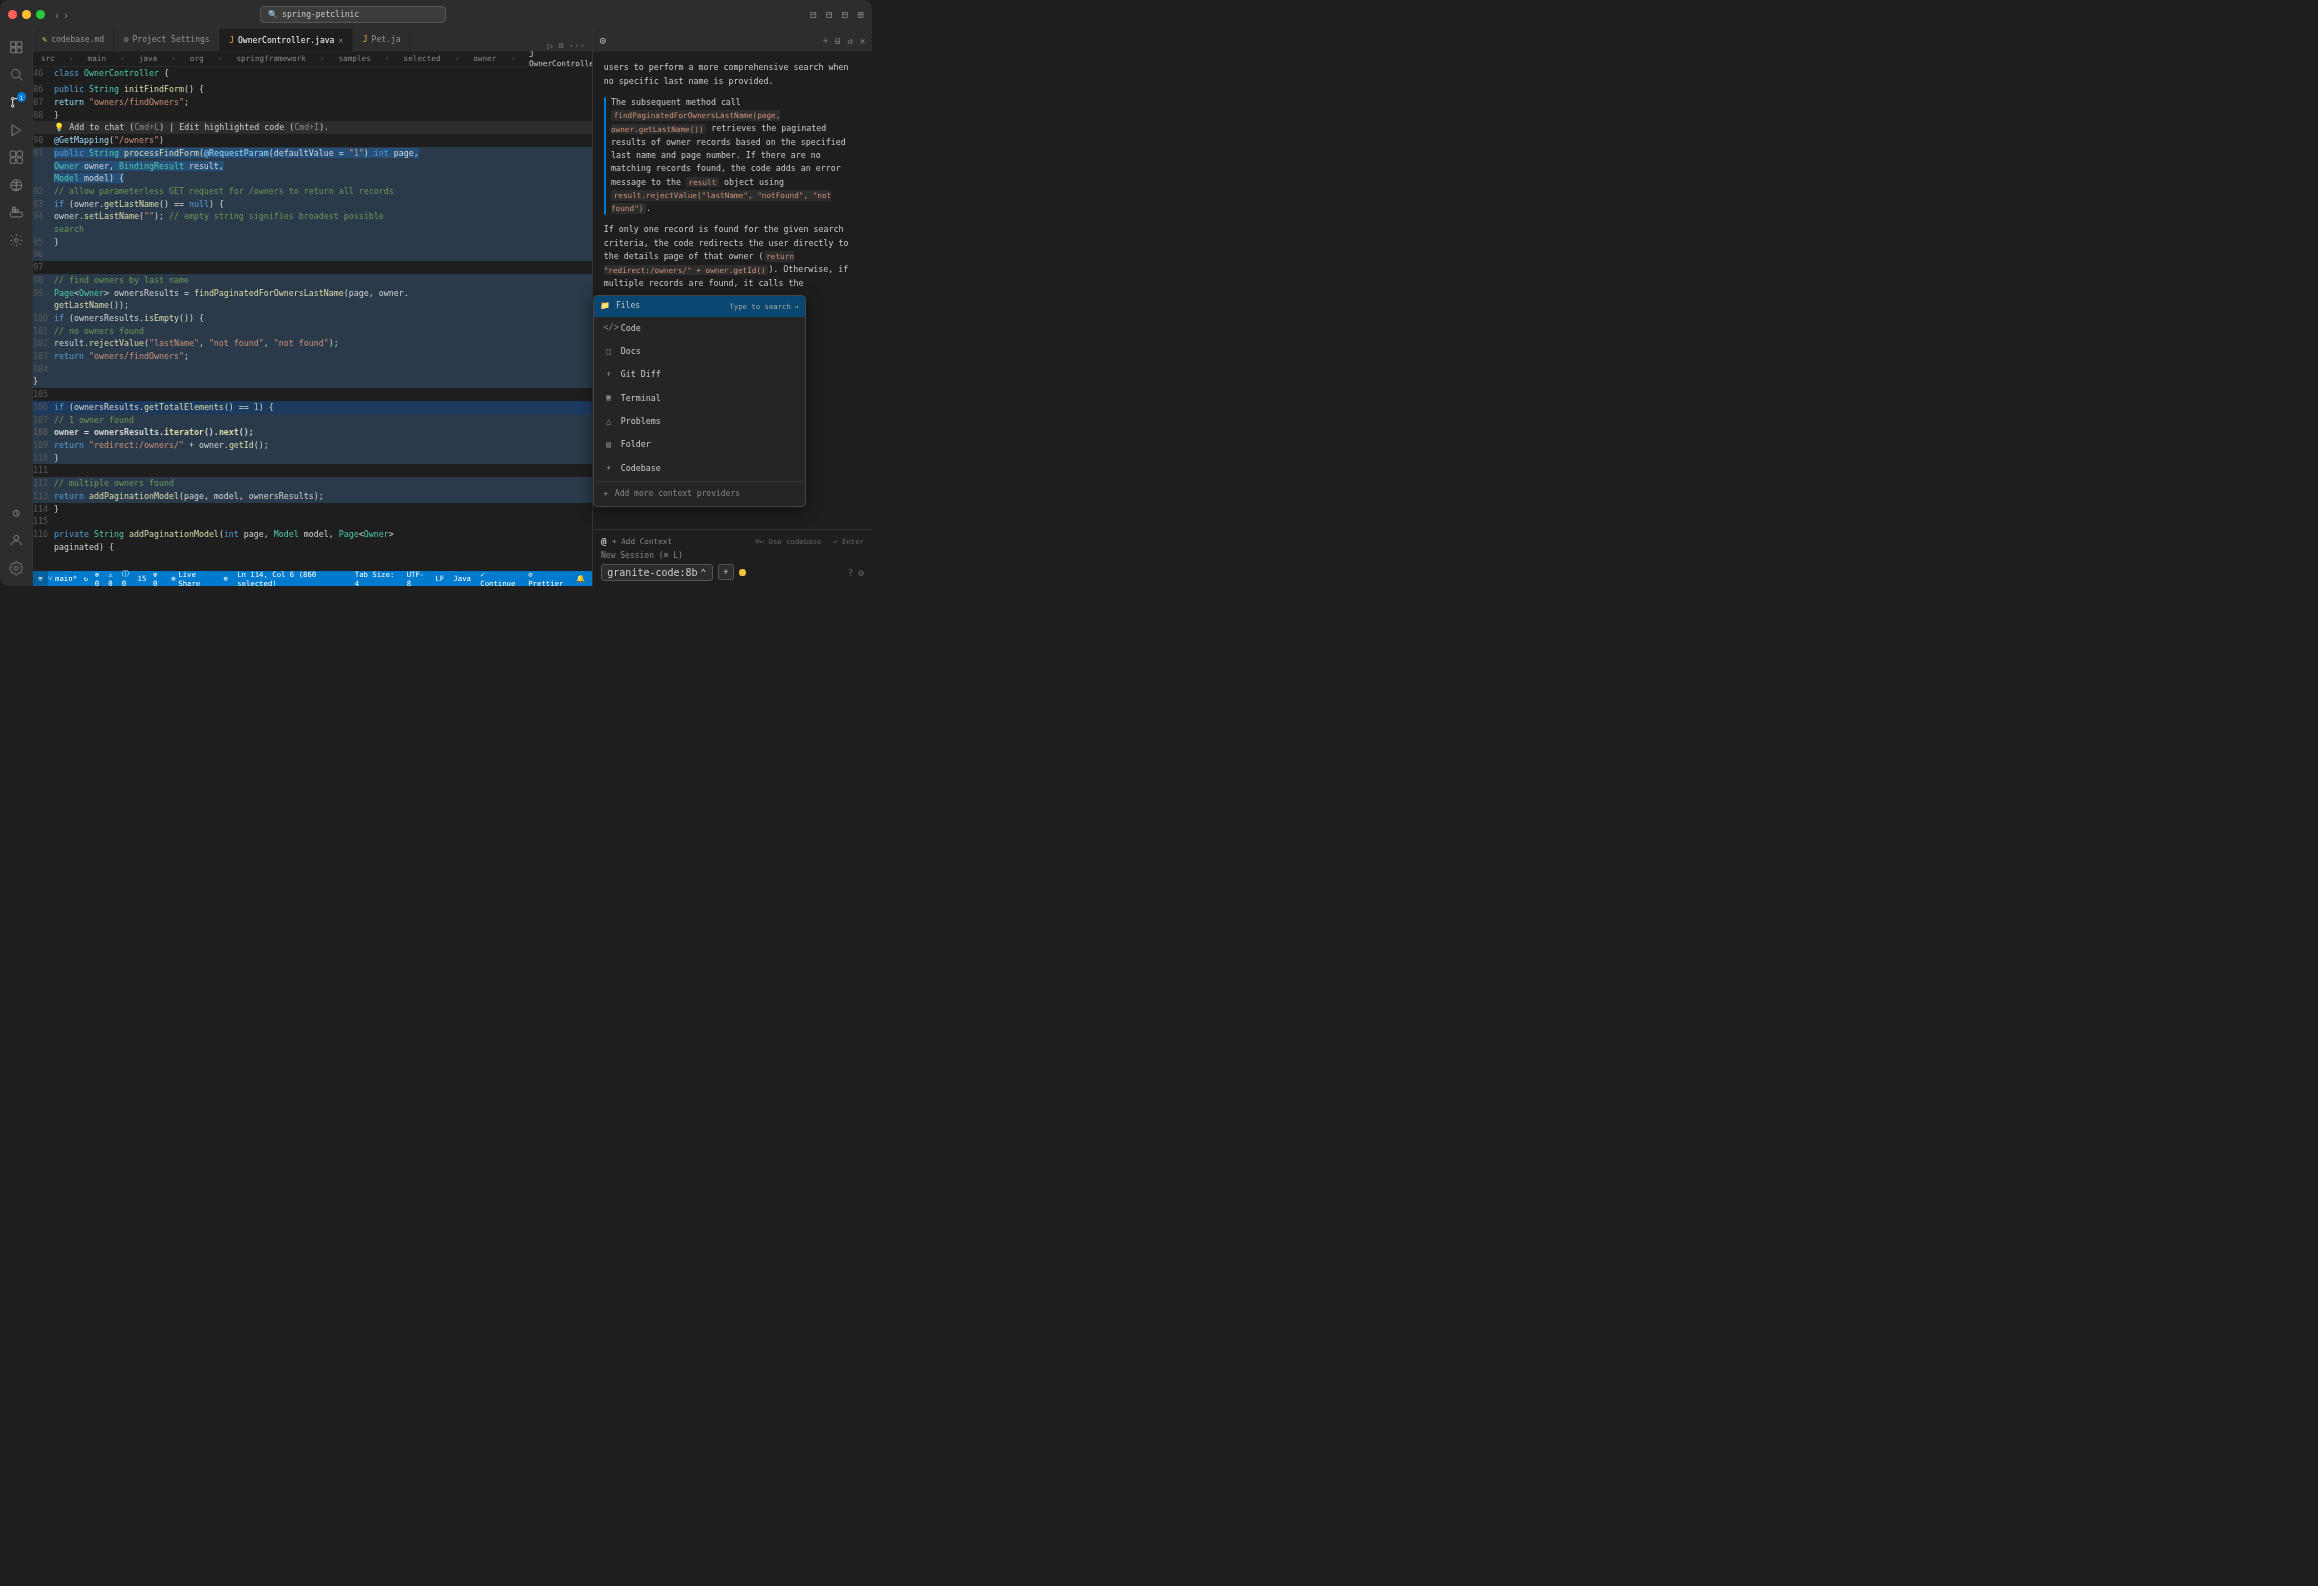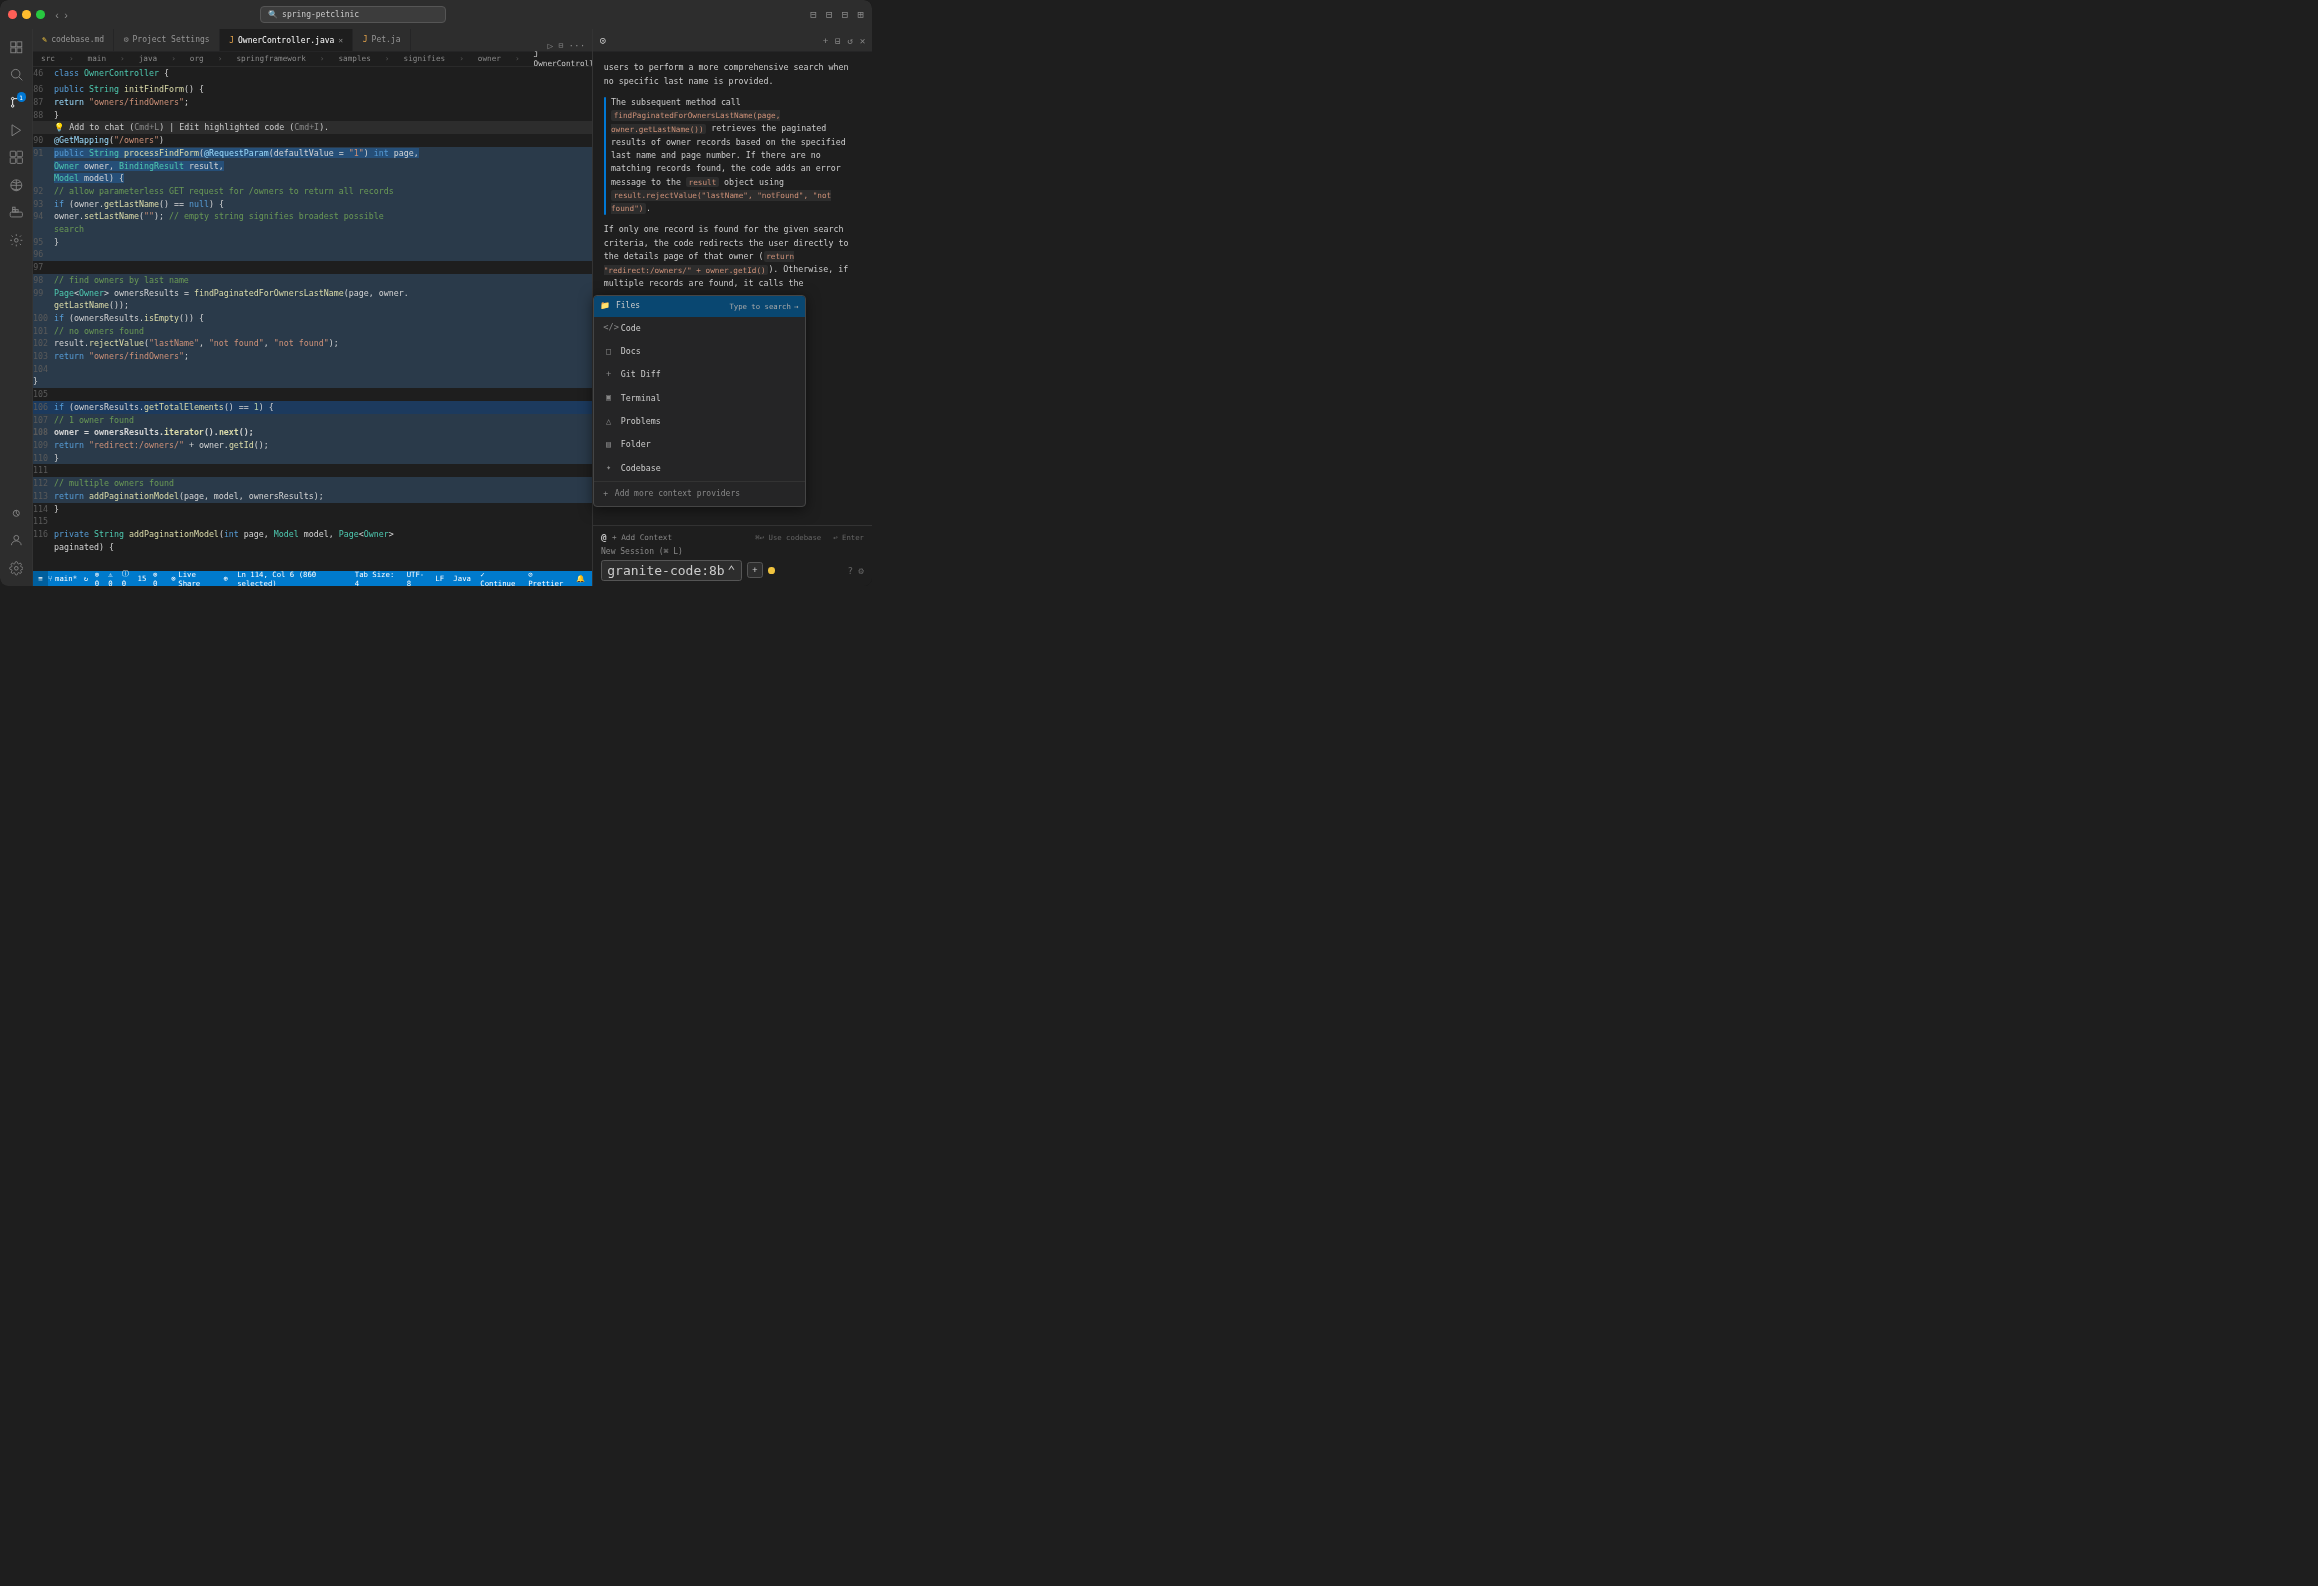--- a/index.html
+++ b/index.html
@@ -338,21 +338,21 @@
     .chat-bottom-row {
       display: flex;
       align-items: center;
       gap: 5.3px;
     }
     .model-selector {
       background: #2d2d2d;
       border: 0.7px solid #555;
       border-radius: 2.7px;
       color: #ccc;
-      font-size: 13px;
+      font-size: 10px;
       padding: 2px 5.3px;
       display: flex;
       align-items: center;
       gap: 2.7px;
       cursor: pointer;
     }
     .plus-btn {
       background: #2d2d2d;
       border: 0.7px solid #555;
       border-radius: 2.7px;
@@ -525,21 +525,21 @@
         <span>main</span>
         <span class="sep">›</span>
         <span>java</span>
         <span class="sep">›</span>
         <span>org</span>
         <span class="sep">›</span>
         <span>springframework</span>
         <span class="sep">›</span>
         <span>samples</span>
         <span class="sep">›</span>
-        <span>signifies</span>
+        <span>selected</span>
         <span class="sep">›</span>
         <span>owner</span>
         <span class="sep">›</span>
         <span class="current">J OwnerController.java</span>
       </div>
 
       <div class="code-editor" style="flex:1; overflow:hidden;">
         <div style="display:flex; flex-direction:column; width:100%; font-family:Menlo,Monaco,Consolas,monospace; font-size:8.3px; line-height:12.7px; overflow:hidden;">
 
           <div class="line-row">

